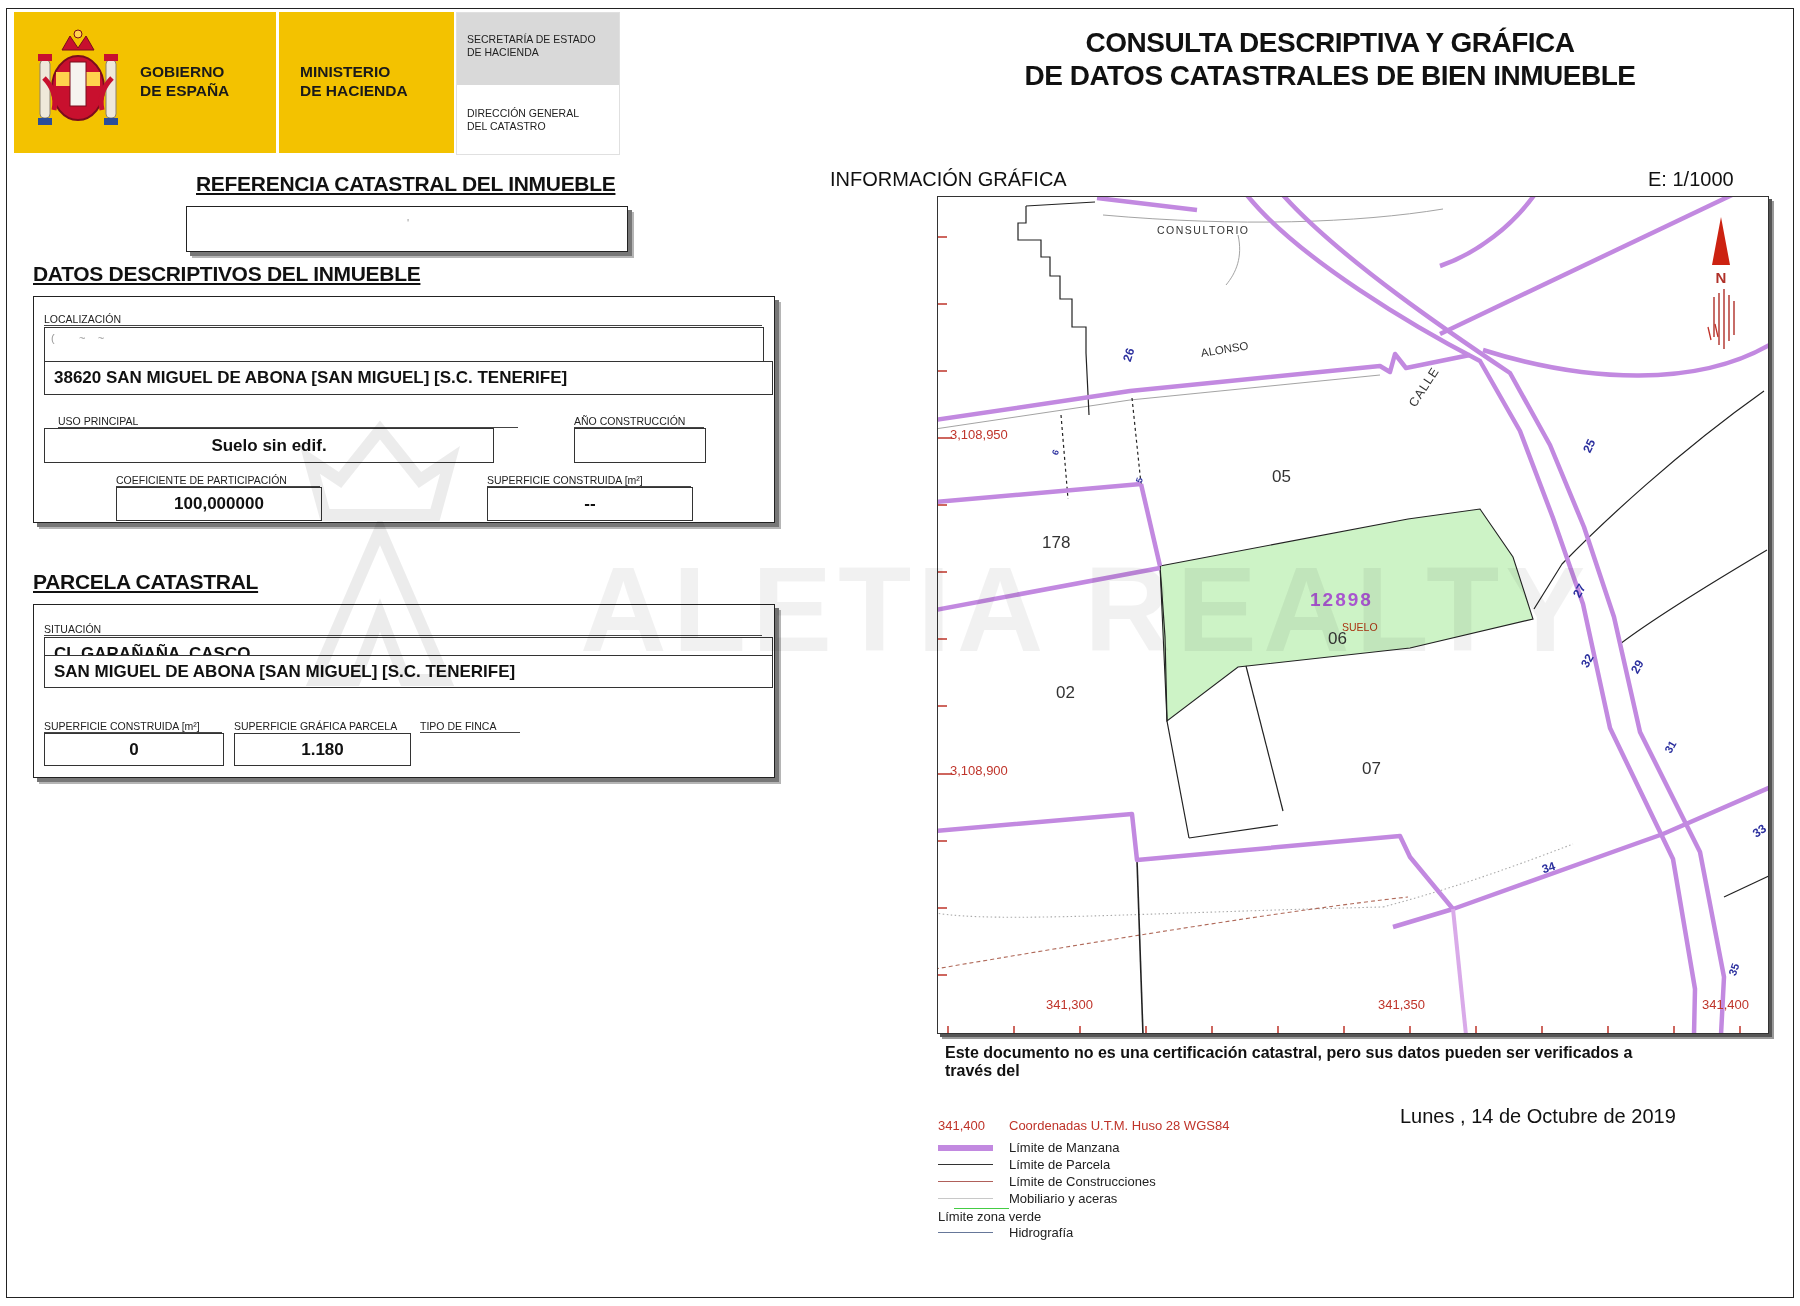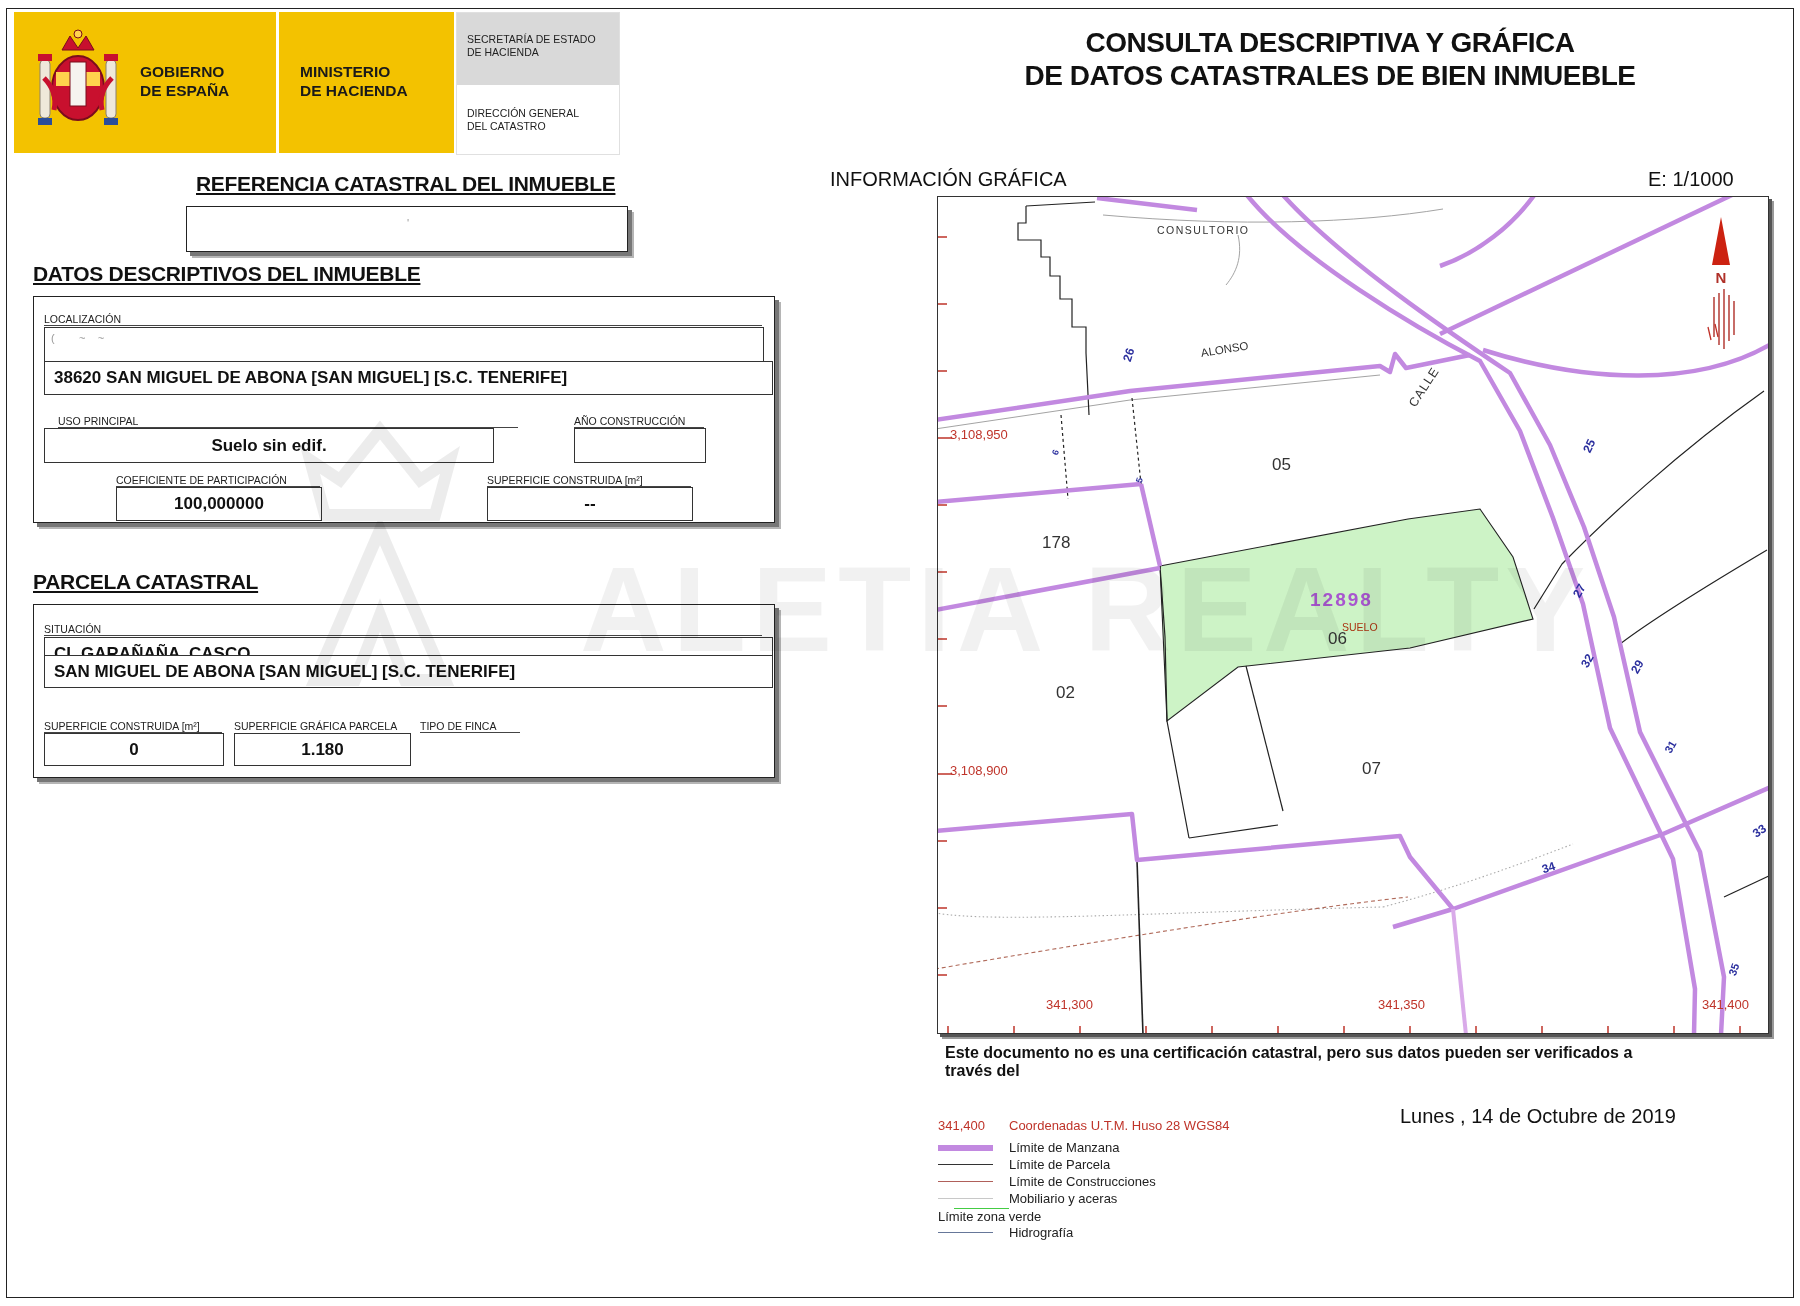--- a/index.html
+++ b/index.html
@@ -189,21 +189,21 @@
 
       <g>
         <polygon points="783,20 774,68 792,68" fill="#cc2211"></polygon>
         <path d="M776 100V140 M781 96V148 M786 92V152 M791 98V144 M796 104V138" stroke="#b03028" stroke-width="1.4"></path>
       </g>
     </svg>
 
     <div class="ml" style="left:219px;top:27px;font-size:10.5px;letter-spacing:1.5px;">CONSULTORIO</div>
     <div class="ml rot" style="left:262px;top:150px;font-size:11.5px;transform:rotate(-9deg);">ALONSO</div>
     <div class="ml rot" style="left:468px;top:205px;font-size:12.5px;letter-spacing:1px;transform:rotate(-57deg);">CALLE</div>
-    <div class="ml" style="left:334px;top:258px;font-size:17px;text-align:center;">05</div>
+    <div class="ml" style="left:334px;top:270px;font-size:17px;text-align:center;">05</div>
     <div class="ml" style="left:104px;top:336px;font-size:17px;">178</div>
     <div class="ml" style="left:118px;top:486px;font-size:17px;">02</div>
     <div class="ml" style="left:424px;top:562px;font-size:17px;">07</div>
     <div class="ml" style="left:372px;top:392px;font-size:19px;font-weight:bold;letter-spacing:2px;color:#a855cf;">12898</div>
     <div class="ml" style="left:404px;top:424px;font-size:10.5px;color:#aa3311;">SUELO</div>
     <div class="ml" style="left:390px;top:432px;font-size:17px;">06</div>
     <div class="ml blue rot" style="left:182px;top:162px;font-size:12px;transform:rotate(-72deg);">26</div>
     <div class="ml blue rot" style="left:196px;top:284px;font-size:9px;transform:rotate(-72deg);">5</div>
     <div class="ml blue rot" style="left:112px;top:256px;font-size:9px;transform:rotate(-70deg);">6</div>
     <div class="ml blue rot" style="left:642px;top:252px;font-size:12px;transform:rotate(-64deg);">25</div>

